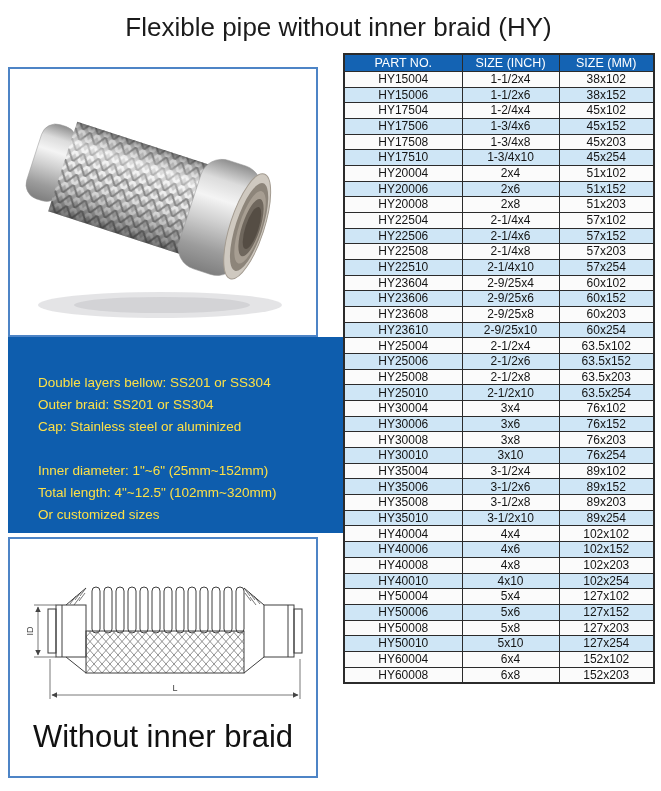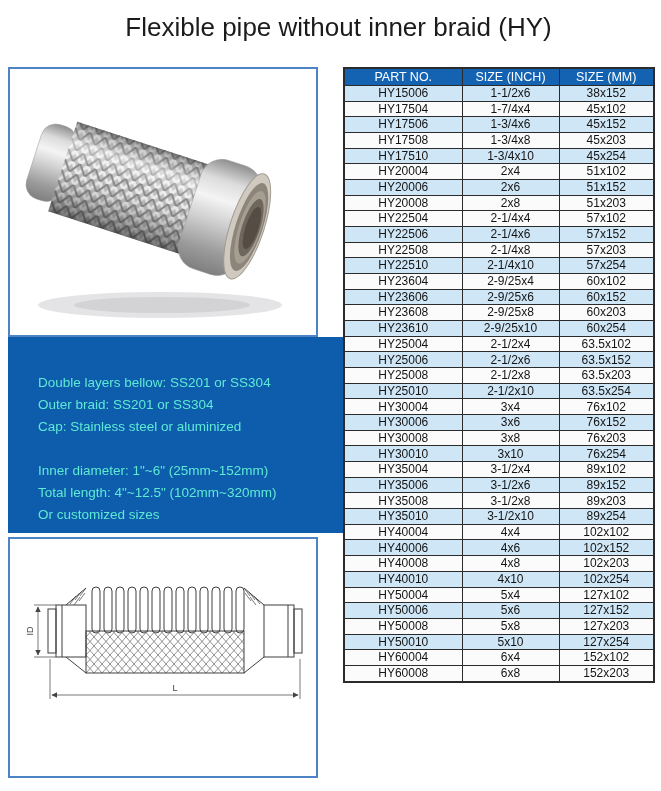--- a/index.html
+++ b/index.html
@@ -35,21 +35,21 @@
     height: 270px;
     border: 2px solid var(--panelBorder);
     background: #ffffff;
     overflow: hidden;
   }
   .info-box {
     box-sizing: border-box;
     width: 348px;
     height: 196px;
     background: var(--infoBg);
-    color: #5eead4;
+    color: #fde047;
     font-size: 13.5px;
     padding: 35px 10px 0 30px;
   }
   .info-line {
     line-height: 22px;
     white-space: nowrap;
   }
   .drawing-box {
     box-sizing: border-box;
     margin-top: 4px;
@@ -63,21 +63,21 @@
   .drawing-caption {
     font-size: 31px;
     color: #111111;
     margin-top: 0px;
     white-space: nowrap;
   }
   
   .table-wrap {
     position: absolute;
     left: 343px;
-    top: 67px;
+    top: 53px;
     width: 310px;
   }
   table.size-table {
     border-collapse: collapse;
     table-layout: fixed;
     width: 310px;
     border: 2px solid var(--tableBorder);
   }
   table.size-table col.c1 { width: 118px; }
   table.size-table col.c2 { width: 97px; }
@@ -217,46 +217,52 @@
       </g>
       <text x="8" y="87" font-size="9" fill="#444444" text-anchor="middle" transform="rotate(-90 8 84)">ID</text>
 
       <g stroke="#555555" stroke-width="0.8" fill="none">
         <path d="M28,112 L28,152"></path>
         <path d="M278,112 L278,152"></path>
         <path d="M30,148 L276,148" marker-start="url(#arr)" marker-end="url(#arr)"></path>
       </g>
       <text x="153" y="144" font-size="9" fill="#444444" text-anchor="middle">L</text>
     </svg>
+    <div class="drawing-caption">Without inner braid</div>
   </div>
 </div>
 
 <div class="table-wrap">
   <table class="size-table">
     <colgroup>
         <col class="c1">
         <col class="c2">
         <col class="c3">
       </colgroup>
     <thead>
       <tr>
           <th>PART NO.</th>
           <th>SIZE (INCH)</th>
           <th>SIZE (MM)</th>
         </tr>
     </thead>
     <tbody>
+        <tr>
+          <td>HY15004</td>
+          <td>1-1/2x4</td>
+          <td>38x102</td>
+        </tr>
         <tr class="alt">
           <td>HY15006</td>
           <td>1-1/2x6</td>
           <td>38x152</td>
         </tr>
         <tr>
           <td>HY17504</td>
-          <td>1-7/4x4</td>
+          <td>1-2/4x4</td>
           <td>45x102</td>
         </tr>
         <tr class="alt">
           <td>HY17506</td>
           <td>1-3/4x6</td>
           <td>45x152</td>
         </tr>
         <tr>
           <td>HY17508</td>
           <td>1-3/4x8</td>

